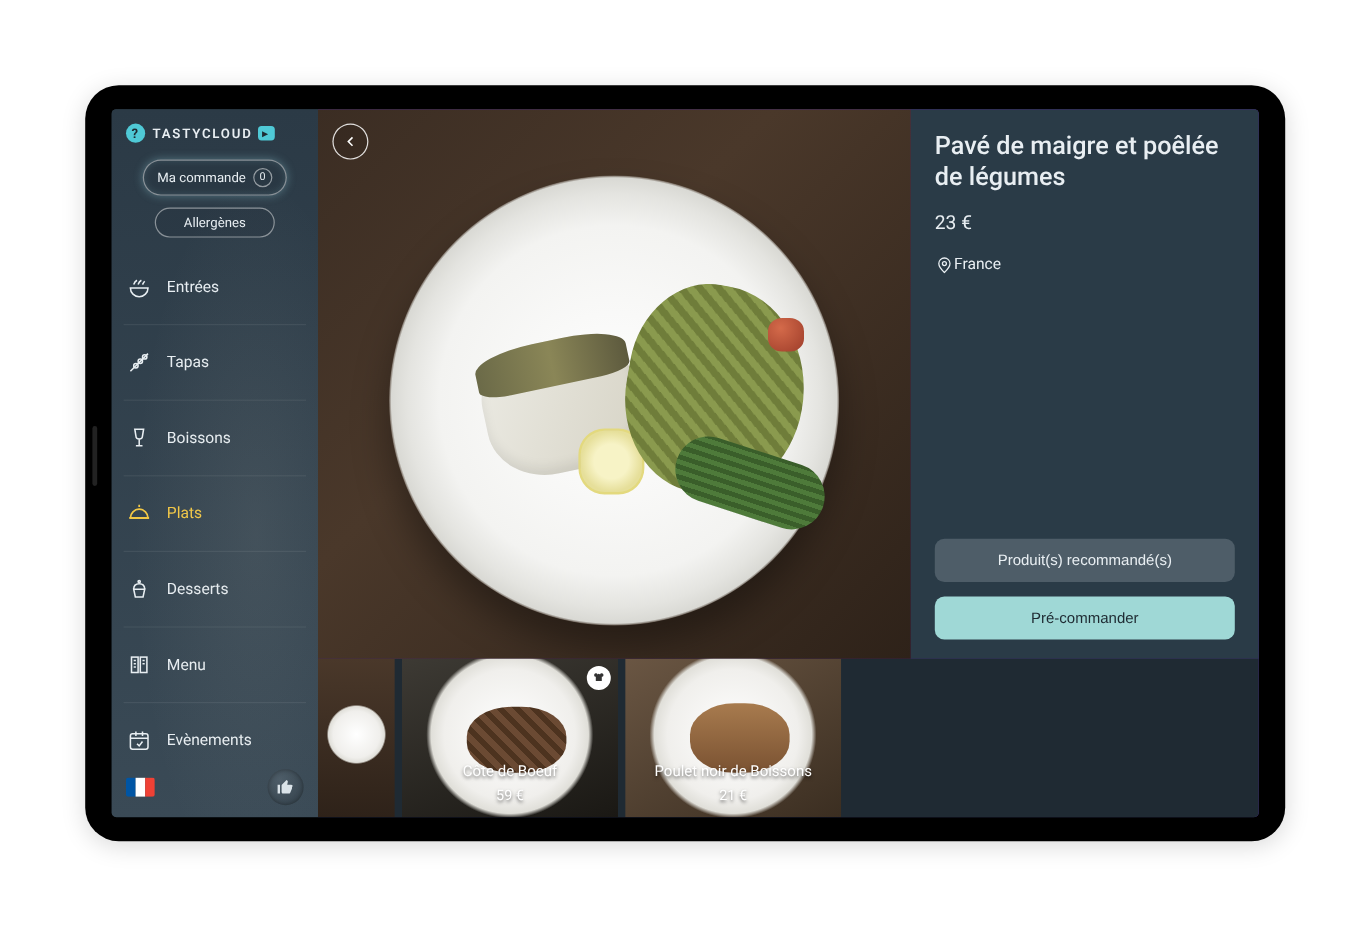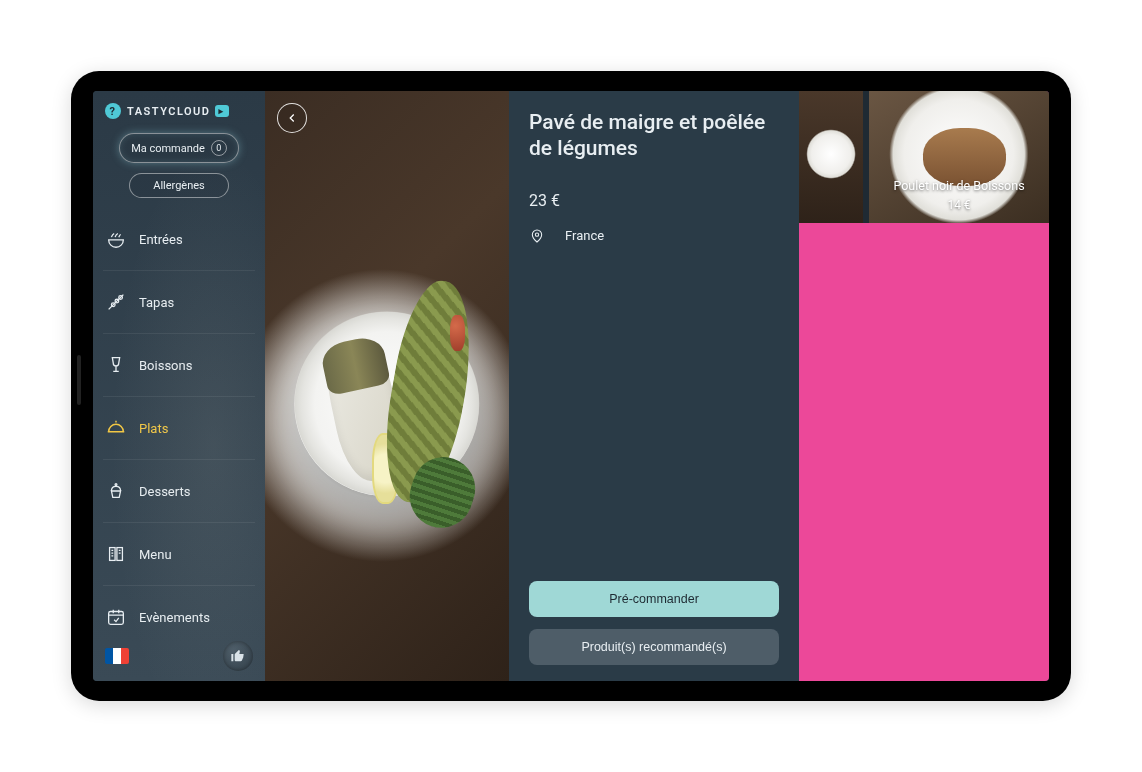--- a/index.html
+++ b/index.html
@@ -150,21 +150,22 @@
     background: radial-gradient(circle at 35% 30%, #4a5a66, #2f3d47);
     display:flex; align-items:center; justify-content:center;
     color:#dbe4ea; font-size:14px;
     box-shadow: inset 0 0 4px rgba(0,0,0,0.4);
   }
 
   
   .main {
     flex:1;
     display:flex;
-    background:#ec4899;
+    flex-direction:column;
+    background:#4c1d95;
   }
   .hero {
     flex:1;
     display:flex;
     min-height:0;
   }
   .hero-image {
     flex:1;
     position:relative;
     background: radial-gradient(circle at 48% 55%, #f5f5f3 0%, #f5f5f3 24%, rgba(245,245,243,0) 42%),
@@ -230,22 +231,22 @@
 
   .detail {
     width: 290px;
     background:#2a3b47;
     padding: 18px 20px 16px 20px;
     display:flex;
     flex-direction:column;
     color:#e8eef2;
   }
   .dish-title { font-size: 21px; font-weight:500; line-height:1.25; margin-bottom:14px; }
-  .dish-price { font-size: 16px; margin-bottom:18px;margin-top:15px; }
-  .origin { display:flex; align-items:center; gap:20px; font-size:13px; margin-bottom:18px; }
+  .dish-price { font-size: 16px; margin-bottom:18px; }
+  .origin { display:flex; align-items:center; gap:0; font-size:13px; margin-bottom:18px; }
   .dish-desc { font-size:13px; line-height:1.45; }
   .detail-actions { margin-top:auto; display:flex; flex-direction:column; gap:12px; }
   .btn {
     border:none; border-radius:8px;
     padding:11px 14px; font-size:12.5px;
     cursor:pointer; text-align:center;
   }
   .btn.secondary { background:#4e5d68; color:#e8eef2; }
   .btn.primary { background:#9fd8d6; color:#1e2a32; font-weight:500; }
 
@@ -452,41 +453,55 @@
           <div class="origin">
             <span>
               <svg width="16" height="16" viewBox="0 0 24 24" fill="none" stroke="#e8eef2" stroke-width="1.6">
                   <path d="M12 21s-7-6.2-7-11a7 7 0 1 1 14 0c0 4.8-7 11-7 11z"></path>
                   <circle cx="12" cy="10" r="2.5"></circle>
                 </svg>
             </span>
             <span>France</span>
           </div>
           <div class="detail-actions">
+            <button class="btn secondary">Produit(s) recommandé(s)</button>
             <button class="btn primary">Pré-commander</button>
-            <button class="btn secondary">Produit(s) recommandé(s)</button>
           </div>
         </div>
       </div>
 
       <div class="thumbs">
         <div class="thumb thumb1">
           <div class="thumb-bg"></div>
           <div class="plate-sm"></div>
           <div class="caption">
             <span></span>
             <span class="price"></span>
           </div>
         </div>
+        <div class="thumb thumb3">
+          <div class="thumb-bg"></div>
+          <div class="plate-sm"></div>
+          <div class="food-blob t3-meat"></div>
+          <div class="thumb-badge chef">
+            <svg width="12" height="12" viewBox="0 0 24 24" fill="#333">
+                <path d="M7 10a3 3 0 1 1 3-4 3 3 0 0 1 4 0 3 3 0 1 1 3 4v7H7v-7z"></path>
+              </svg>
+          </div>
+          <div class="caption">
+            <span>Côte de Boeuf</span>
+            <span class="price">59 €</span>
+          </div>
+        </div>
         <div class="thumb thumb4">
           <div class="thumb-bg"></div>
           <div class="plate-sm"></div>
           <div class="food-blob t4-chicken"></div>
           <div class="caption">
             <span>Poulet noir de Boissons</span>
-            <span class="price">14 €</span>
+            <span class="price">21 €</span>
           </div>
         </div>
       </div>
     </div>
 
   </div>
 </div>
 
 </body></html>

